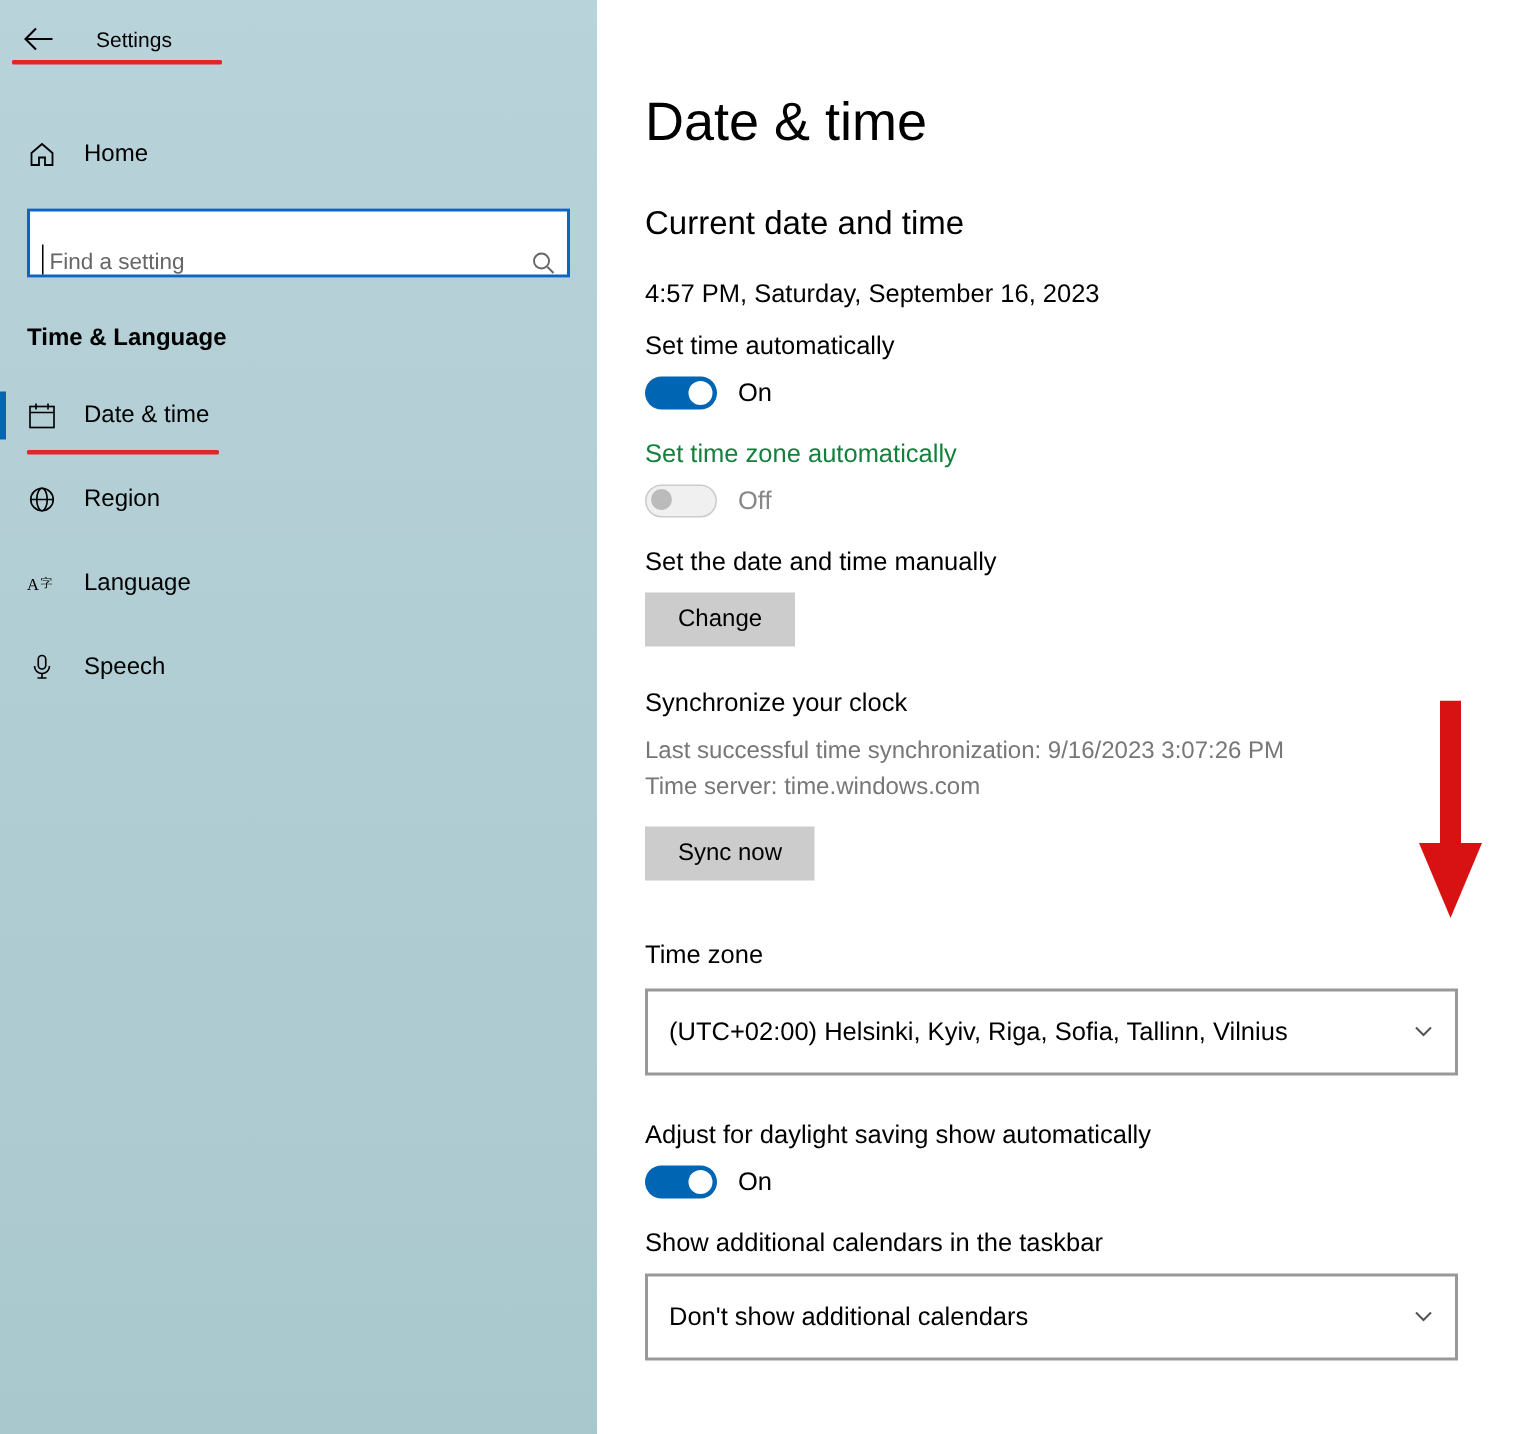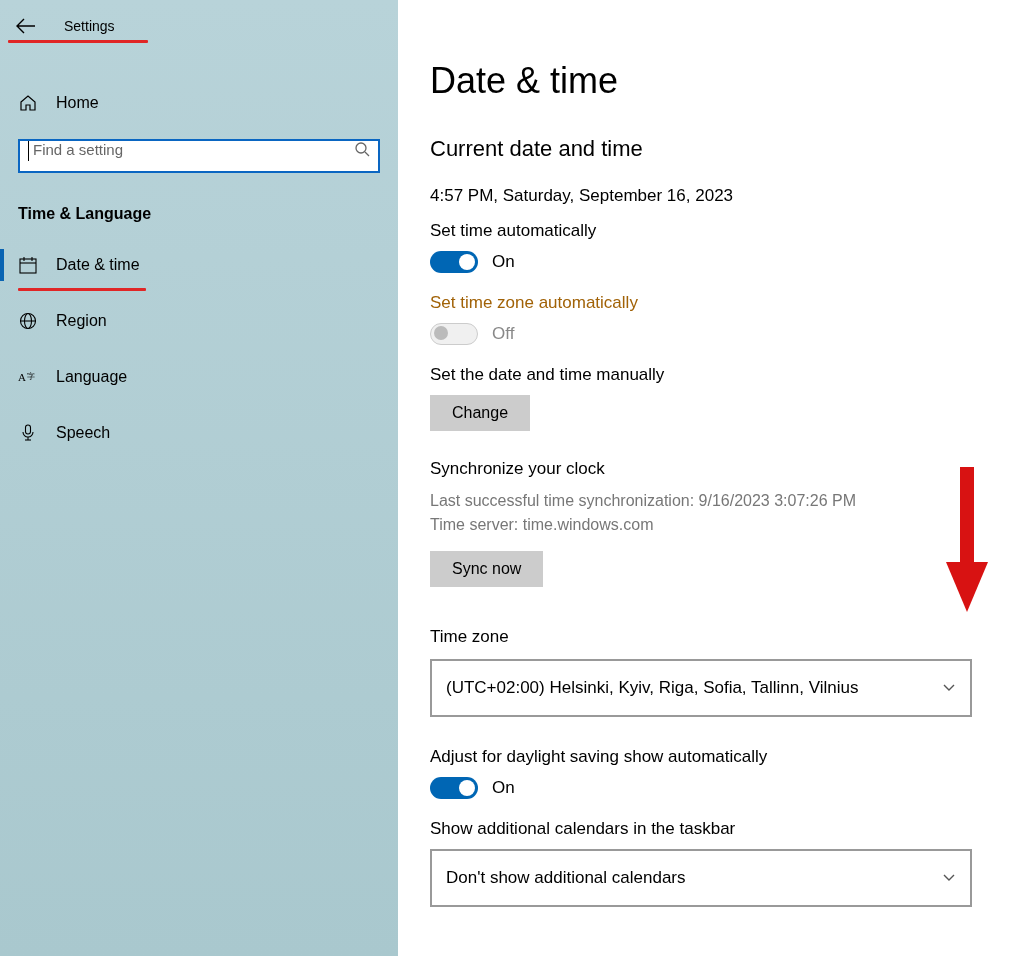--- a/index.html
+++ b/index.html
@@ -46,23 +46,23 @@
   }
   .sidebar-icon {
     width: 20px; height: 20px; display:flex; align-items:center; justify-content:center;
   }
   .search-wrap {
     margin: 14px 18px 0 18px;
   }
   .search-box {
     border: 2px solid #0a66c2;
     background: #fff;
-    height: 34px;
+    height: 46px;
     display:flex;
-    align-items:flex-start;
+    align-items:flex-end;
     padding: 0 8px;
     position: relative;
   }
   .search-cursor {
     width: 1px; height: 20px; background:#000; margin-right:4px;
   }
   .search-placeholder {
     color:#666; flex:1; font-size:15px;
   }
   .search-icon-box {
@@ -108,21 +108,21 @@
   }
   h2 {
     font-size:22px;
     font-weight:400;
     margin-top: 4px;
     margin-bottom: 24px;
   }
   .body-text { font-size:17px; }
   .section { margin-bottom: 15px; }
   .label { font-size:17px; margin-bottom:10px; }
-  .label.disabled { color:#a16207; }
+  .label.disabled { color:#15803d; }
   .toggle-row {
     display:flex;
     align-items:center;
     gap: 14px;
     margin-bottom: 20px;
   }
   .toggle {
     width:48px; height:22px;
     border-radius:11px;
     position:relative;

